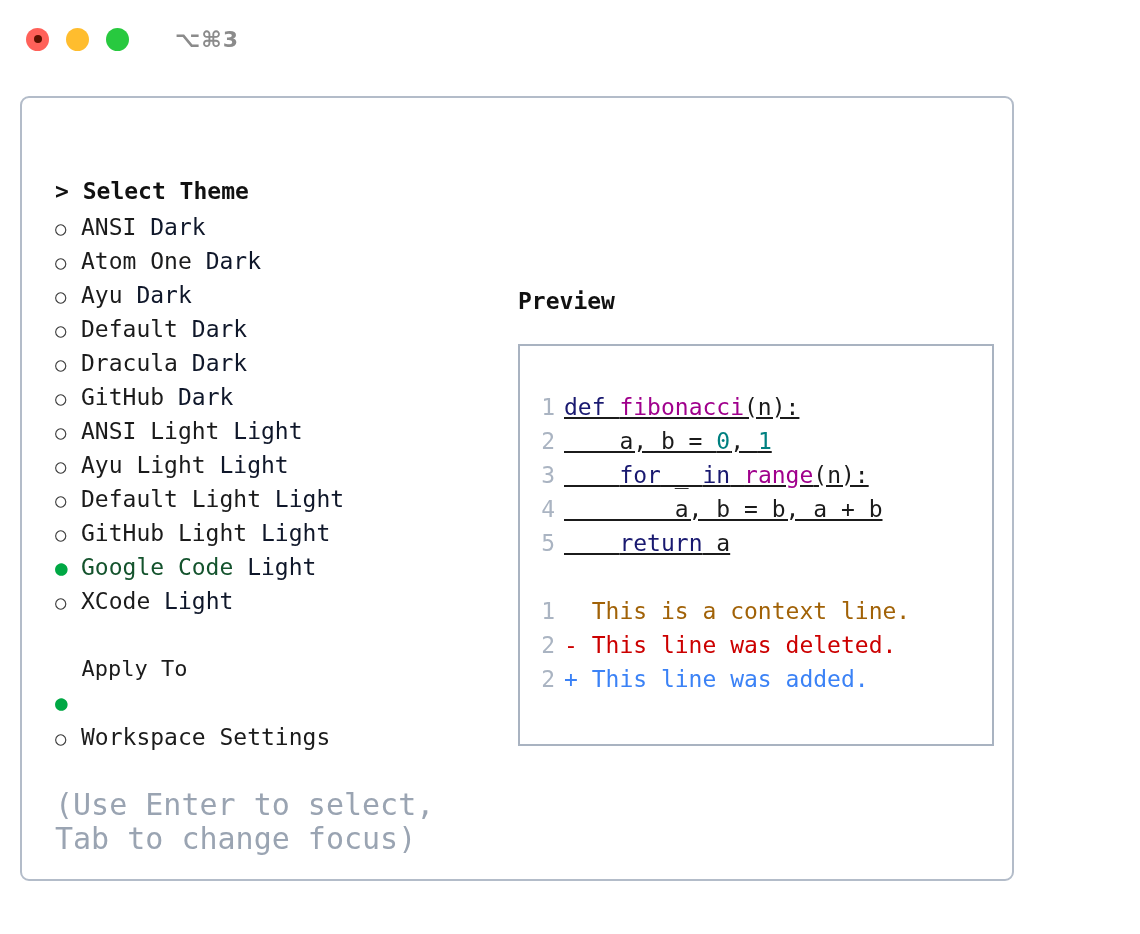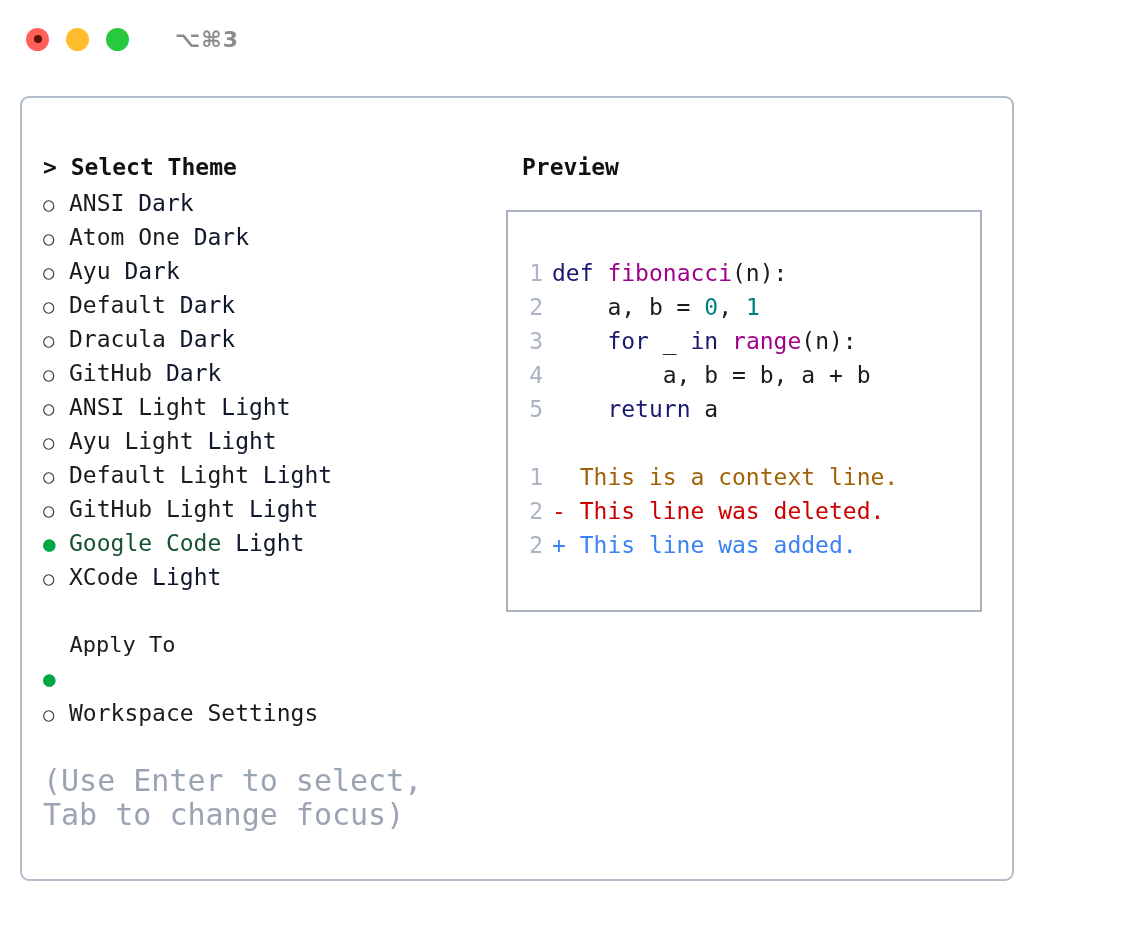--- a/index.html
+++ b/index.html
@@ -60,23 +60,24 @@
     left: 20px; top: 96px;
     width: 994px;
     height: 785px;
     border: 2px solid #b3bcc9;
     border-radius: 9px;
     background: #ffffff;
   }
 
   .card-inner {
     position: absolute;
-    left: 4px; top: 0;
+    left: 16px; top: 0;
     width: 100%; height: 100%;
     display: flex;
+    align-items: center;
   }
 
   
   .left-col {
     width: 480px;
     padding: 52px 0 0 17px;
   }
 
   .section-head {
     font-size: 23px;
@@ -131,21 +132,21 @@
   .right-col {
     flex: 1;
     padding: 52px 0 0 0;
     position: relative;
   }
   .preview-title {
     font-size: 23px;
     font-weight: bold;
     color: #111111;
     line-height: 34px;
-    margin-left: 16px;
+    margin-left: 0px;
   }
 
   .preview-box {
     margin-top: 26px;
     width: 476px;
     height: 402px;
     border: 2px solid #a9b3c1;
     background: #ffffff;
     padding: 44px 0 0 0;
   }
@@ -156,21 +157,21 @@
     line-height: 34px;
     white-space: pre;
   }
   .ln {
     width: 44px;
     text-align: right;
     color: #aab4c2;
     flex: 0 0 44px;
     padding-right: 9px;
   }
-  .code-txt { color: #1b1b1b; }
+  .code-txt { color: #1b1b1b; text-decoration: underline; }
 
   .tok-kw   { color: #191970; }
   .tok-fn   { color: #a0008c; }
   .tok-num  { color: #008080; }
   .tok-plain{ color: #1b1b1b; }
   .tok-ctx  { color: #a16207; }
   .tok-del  { color: #cc0000; }
   .tok-add  { color: #3b82f6; }
 
   .code-gap { height: 34px; }

